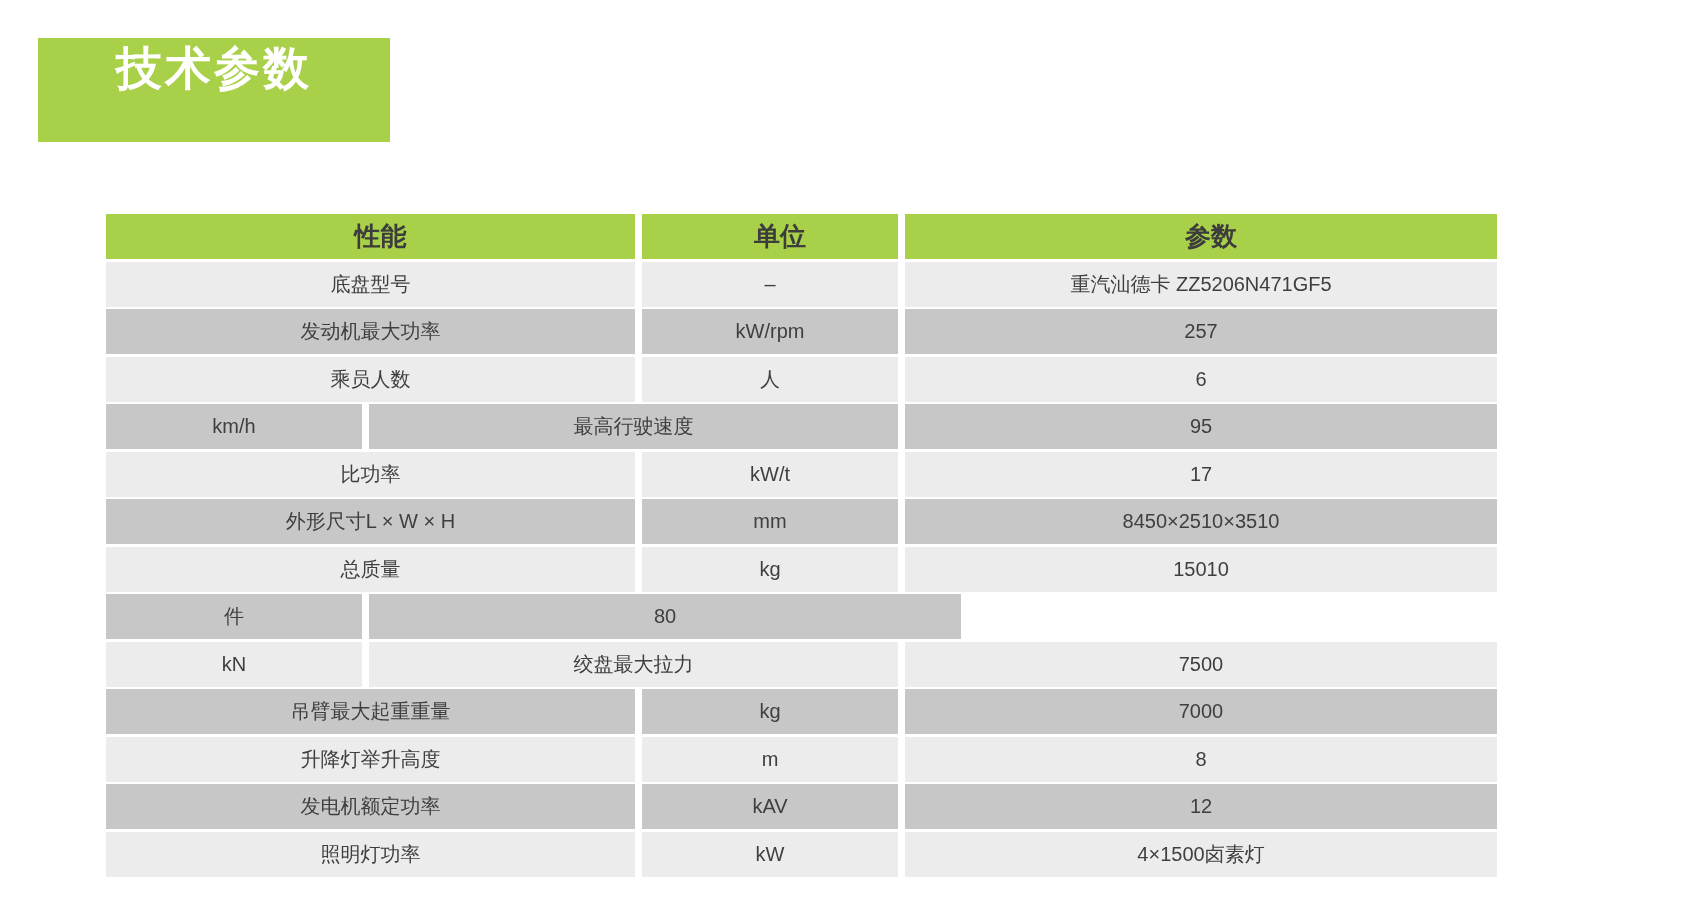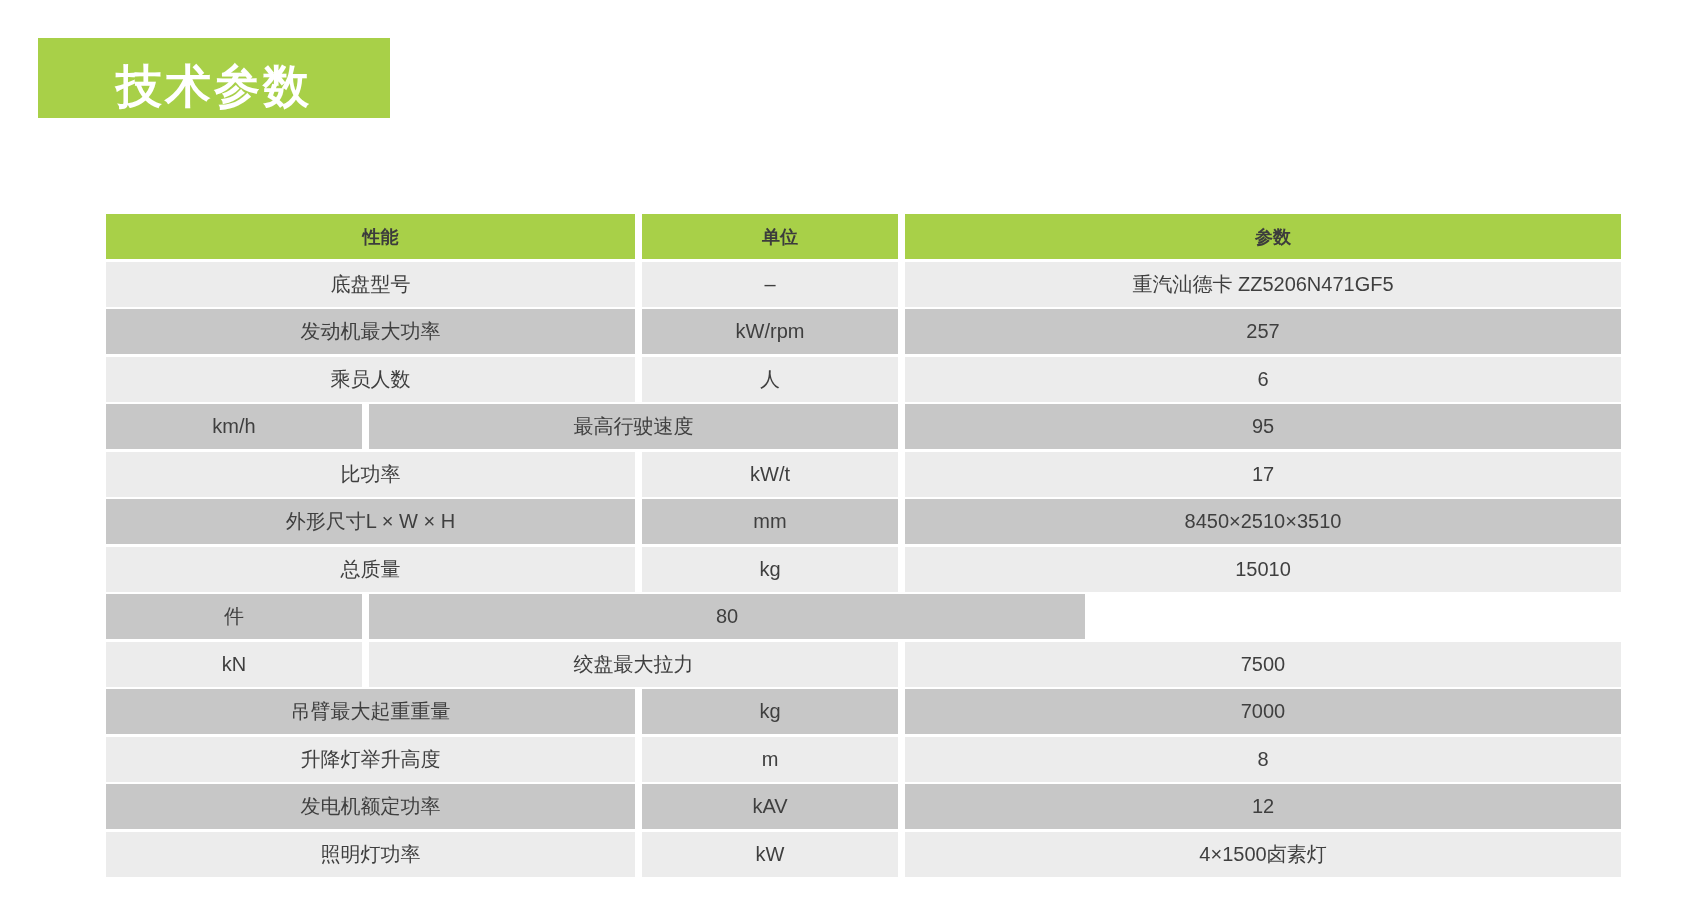--- a/index.html
+++ b/index.html
@@ -9,45 +9,45 @@
     --text:#3f3f3f;
     --title-text:#ffffff;
   }
   *{box-sizing:border-box;margin:0;padding:0;}
   html,body{width:1700px;height:924px;background:#ffffff;overflow:hidden;
     font-family:"Liberation Sans","DejaVu Sans",sans-serif;}
   .page{position:relative;width:1700px;height:924px;background:#ffffff;}
 
   
   .title-banner{
-    position:absolute;left:38px;top:38px;width:352px;height:80px;
+    position:absolute;left:38px;top:38px;width:352px;height:104px;
     background:var(--green);
-    display:flex;align-items:flex-end;justify-content:center;
+    display:flex;align-items:flex-start;justify-content:center;
   }
   .title-banner .title-text{
     color:var(--title-text);font-size:46px;font-weight:700;letter-spacing:3px;
   }
 
   
   .spec-table{
     position:absolute;left:106px;top:214px;width:1547px;
   }
   .trow{
     display:flex;gap:7px;height:45px;margin-bottom:2.5px;
   }
   .tcell{
     display:flex;align-items:center;justify-content:center;
     color:var(--text);font-size:20px;
   }
   .c-name{width:529px;}
   .c-unit{width:256px;}
-  .c-value{width:716px;}
+  .c-value{width:592px;}
 
   .header-row .tcell{
-    background:var(--green);font-weight:700;font-size:18px;color:#3c3c3c;padding-left:20px;
+    background:var(--green);font-weight:700;font-size:26px;color:#3c3c3c;padding-left:20px;
   }
   .table-body .trow:nth-child(odd) .tcell{background:var(--row-light);}
   .table-body .trow:nth-child(even) .tcell{background:var(--row-dark);}
 </style>
 </head>
 <body>
 
 <div class="page">
 
   <div class="title-banner">

